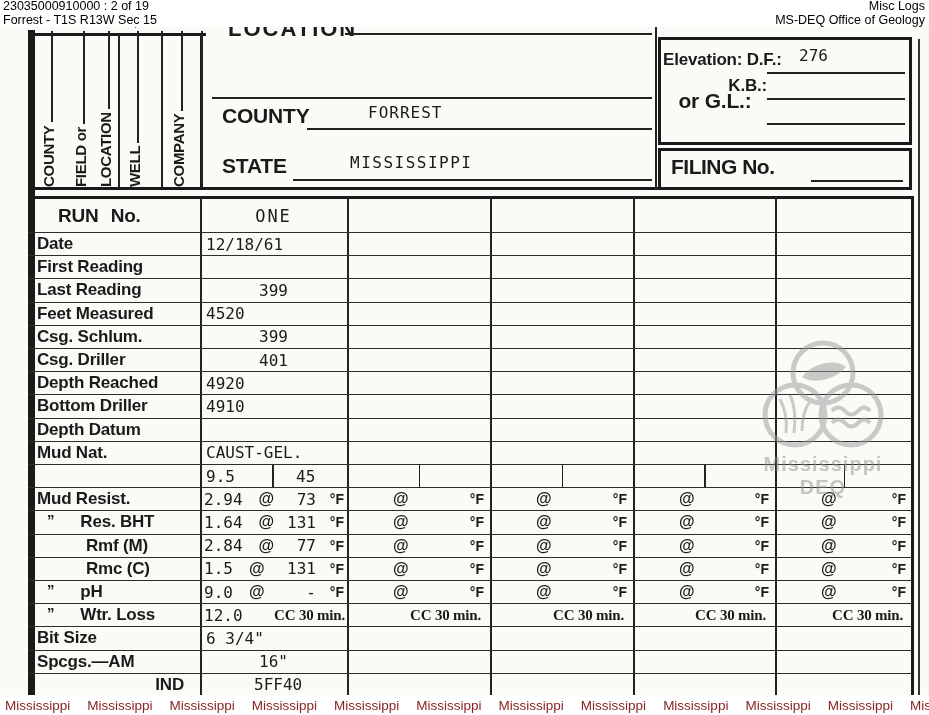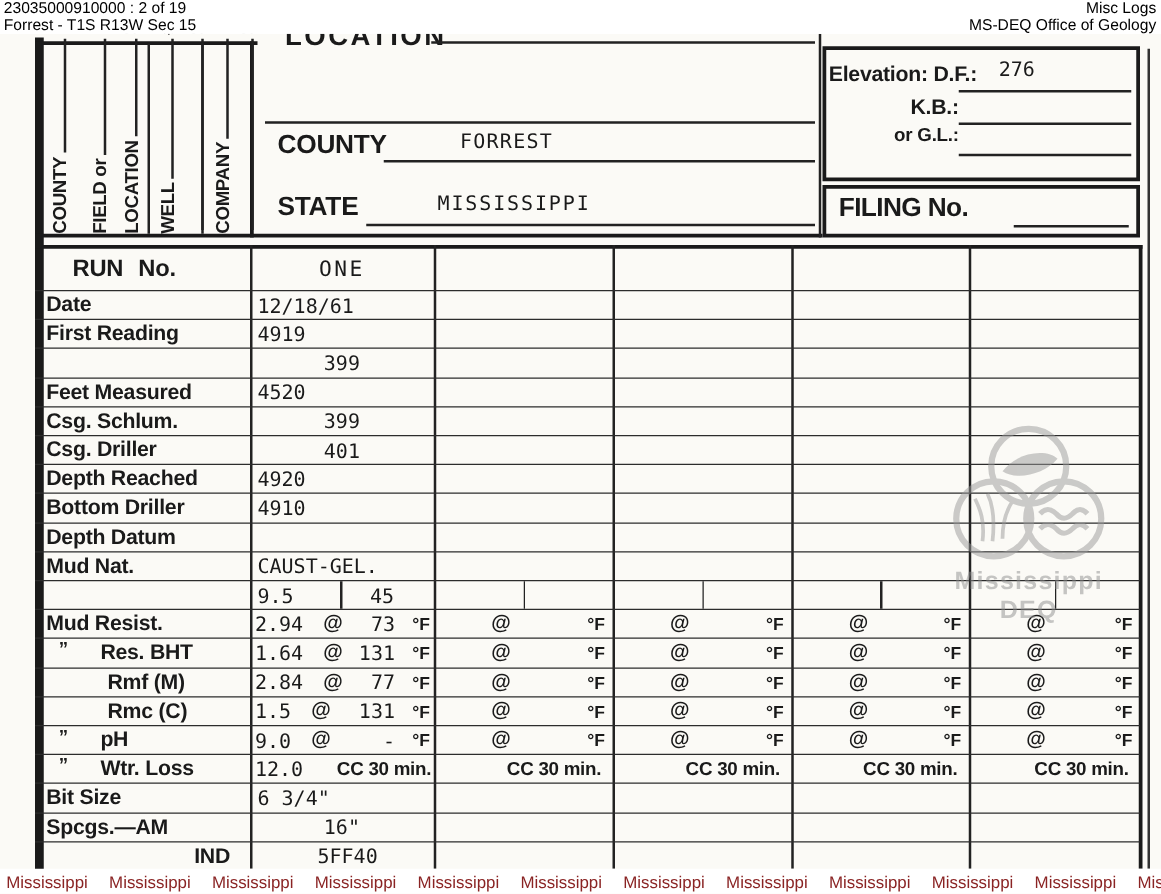--- a/index.html
+++ b/index.html
@@ -30,21 +30,21 @@
   .label-cell{left:0;width:172px;font-weight:700;font-size:17px;letter-spacing:-0.2px;padding-left:9px;}
   .label-cell.run{font-size:19px;padding-left:30px;word-spacing:7px;}
   .label-cell.right-lab{justify-content:flex-end;padding-right:16px;}
   .lab-ind{padding-left:49px;}
   .quote-mark{font-size:15px;margin:0 0 6px 10px;}
   .ql{padding-left:26px;}
   .vcell{font-family:"DejaVu Sans Mono",monospace;font-size:16px;}
   .v-center{justify-content:center;}
   .v-left{padding-left:6px;}
   .nowrapz{white-space:nowrap;z-index:3;}
-  .printed{font-family:Liberation Sans, sans-serif;font-weight:700;font-size:15px;letter-spacing:-0.2px;}
+  .printed{font-family:Liberation Serif, serif;font-weight:700;font-size:15px;letter-spacing:-0.2px;}
   .at-sym{font-weight:700;font-size:16px;font-family:"Liberation Sans",sans-serif;}
   .unitF{font-weight:700;font-size:14px;font-family:"Liberation Sans",sans-serif;}
   .split-div{position:absolute;top:0;bottom:0;width:1.5px;background:#222;}
   .ctick{position:absolute;top:0;bottom:0;left:50%;width:1.5px;background:#222;}
   
   #wm-logo{position:absolute;left:756px;top:310px;width:134px;opacity:0.5;z-index:4;pointer-events:none;text-align:center;}
   .wm-txt{font-weight:700;color:#8f8f8f;font-size:20px;letter-spacing:1px;line-height:23px;}
   
   #footer-strip{position:absolute;left:0;top:668px;width:929px;height:20px;background:#fff;z-index:10;
     display:flex;align-items:center;overflow:hidden;padding-left:5px;}
@@ -122,21 +122,21 @@
   <div class="frm-label" style="left:222px;top:127px;font-size:21px;">STATE</div>
   <div class="hline" style="left:293px;top:152px;width:359px;"></div>
   <div class="frm-value" style="left:350px;top:126px;font-size:16px;letter-spacing:1.5px;">MISSISSIPPI</div>
 
   <div class="hdr-box" style="left:658px;top:10px;width:254px;height:108px;">
     <div class="frm-label" style="left:2px;top:10px;width:104px;font-size:17px;">Elevation: D.F.:</div>
     <div class="frm-value" style="left:138px;top:6px;font-size:16px;">276</div>
     <div class="hline" style="left:106px;top:32px;right:4px;height:2px;"></div>
     <div class="frm-label" style="left:2px;top:36px;width:104px;text-align:right;font-size:17px;">K.B.:</div>
     <div class="hline" style="left:106px;top:58px;right:4px;height:2px;"></div>
-    <div class="frm-label" style="left:2px;top:60px;width:104px;text-align:right;font-size:15px;">or G.L.:</div>
+    <div class="frm-label" style="left:2px;top:49px;width:104px;text-align:center;font-size:21px;">or G.L.:</div>
     <div class="hline" style="left:106px;top:83px;right:4px;height:2px;"></div>
   </div>
   <div class="hdr-box" style="left:658px;top:121px;width:254px;height:42px;">
     <div class="frm-label" style="left:10px;top:4px;font-size:21px;letter-spacing:-0.5px;">FILING No.</div>
     <div class="hline" style="left:150px;top:29px;right:6px;height:2px;"></div>
   </div>
 
   <div class="abs ink" style="left:28px;top:169px;width:886px;height:3px;"></div>
   <div class="vline" style="left:200px;top:169px;height:499px;"></div>
   <div class="vline" style="left:347px;top:169px;height:499px;"></div>
@@ -166,29 +166,29 @@
         </div>
         <div class="cell vcell" style="left: 319px; width: 143px;"></div>
         <div class="cell vcell" style="left: 462px; width: 143px;"></div>
         <div class="cell vcell" style="left: 605px; width: 142px;"></div>
         <div class="cell vcell" style="left: 747px; width: 137px;"></div>
       </div>
       <div class="t-row" style="left: 28px; top: 229.2px; height: 23.2px;">
         <div class="cell label-cell">
           <span>First Reading</span>
         </div>
-        <div class="cell vcell v-left" style="left: 172px; width: 147px;">
-          <span>4919</span>
-        </div>
         <div class="cell vcell" style="left: 319px; width: 143px;"></div>
         <div class="cell vcell" style="left: 462px; width: 143px;"></div>
         <div class="cell vcell" style="left: 605px; width: 142px;"></div>
         <div class="cell vcell" style="left: 747px; width: 137px;"></div>
       </div>
       <div class="t-row" style="left: 28px; top: 252.4px; height: 23.2px;">
+        <div class="cell label-cell">
+          <span>Last Reading</span>
+        </div>
         <div class="cell vcell v-center" style="left: 172px; width: 147px;">
           <span>399</span>
         </div>
         <div class="cell vcell" style="left: 319px; width: 143px;"></div>
         <div class="cell vcell" style="left: 462px; width: 143px;"></div>
         <div class="cell vcell" style="left: 605px; width: 142px;"></div>
         <div class="cell vcell" style="left: 747px; width: 137px;"></div>
       </div>
       <div class="t-row" style="left: 28px; top: 275.6px; height: 23.2px; text-align: center;">
         <div class="cell label-cell">

